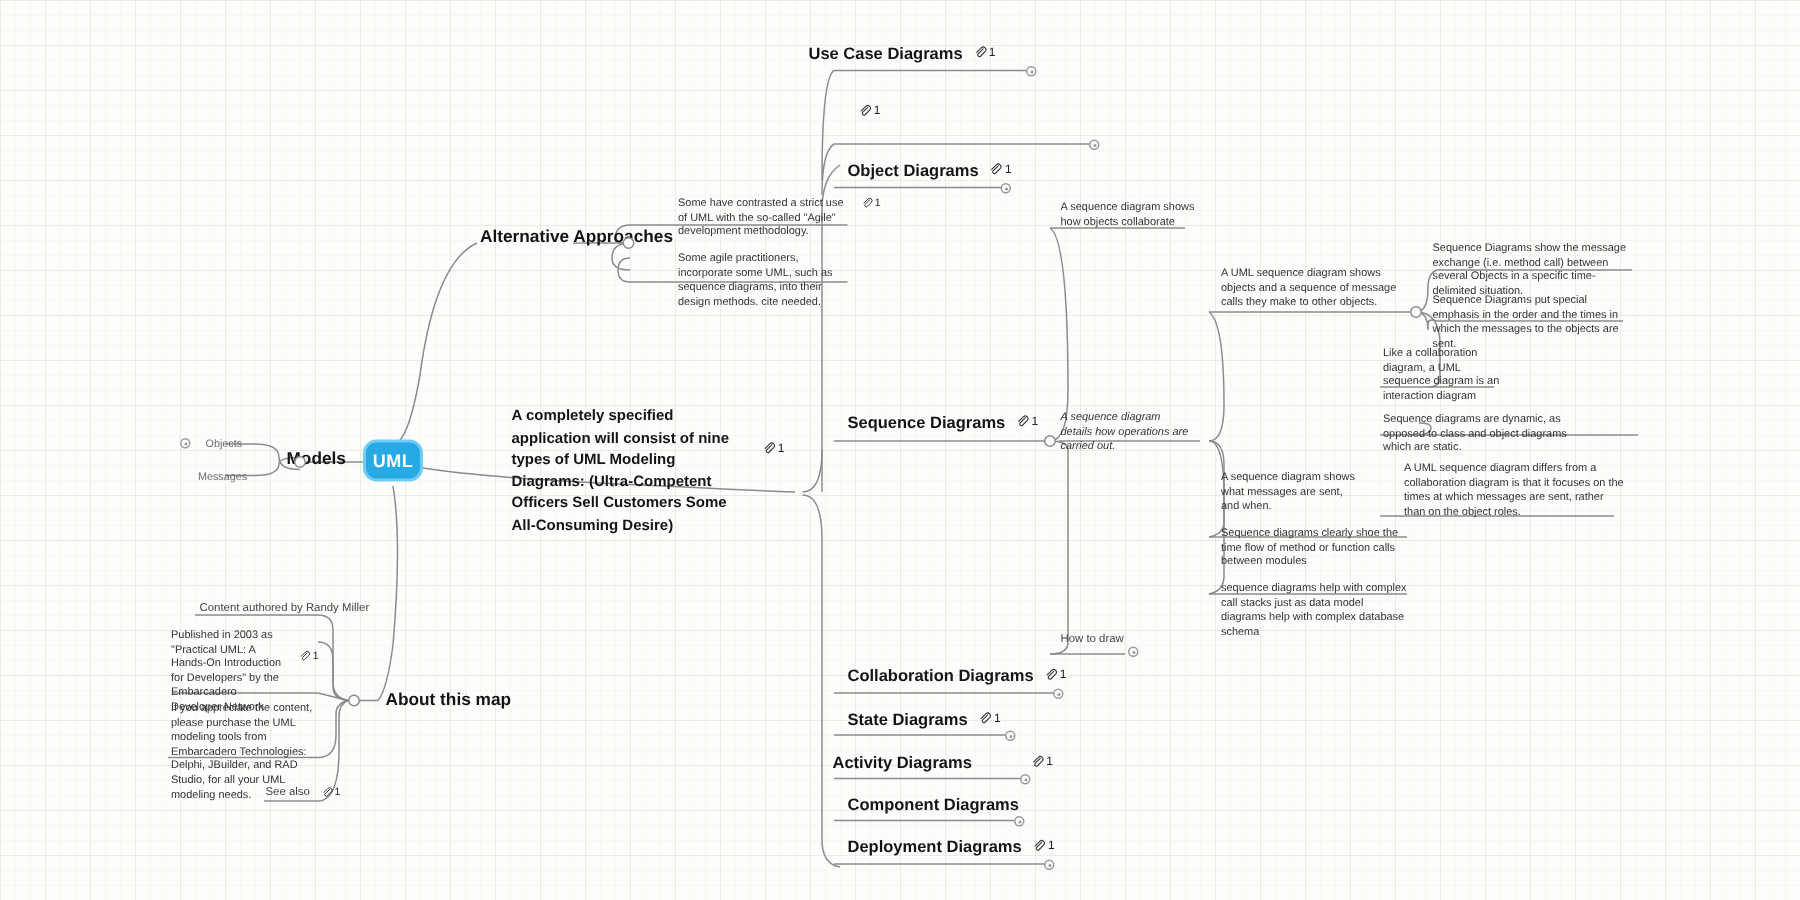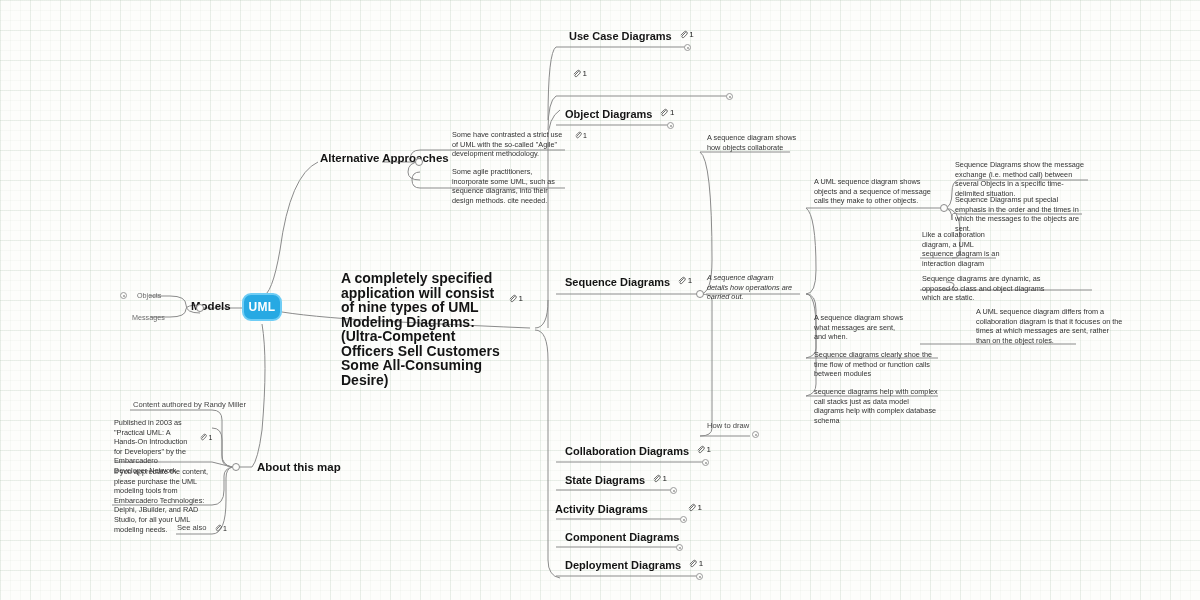--- a/index.html
+++ b/index.html
@@ -29,21 +29,21 @@
     background:#27a9e3;border:2px solid #6fcdf5;border-radius:9px;
     color:#ffffff;font-weight:bold;font-size:12px;
     display:flex;align-items:center;justify-content:center;
     letter-spacing:0.3px;
   }
 
   
   .main-label{font-weight:bold;font-size:11.5px;color:#141414;white-space:nowrap;}
 
   
-  .lead{font-weight:bold;font-size:14px;line-height:14.5px;color:#141414;}
+  .lead{font-weight:bold;font-size:10px;line-height:14.5px;color:#141414;}
 
   
   .sect{font-weight:bold;font-size:11px;line-height:14px;color:#141414;}
 
   
   .note{font-size:7.3px;line-height:9.6px;color:#333;}
 
   
   .muted{font-size:7.2px;color:#6a6a6a;white-space:nowrap;}
   .muted-b{font-size:7.6px;color:#444;white-space:nowrap;}
@@ -181,21 +181,21 @@
   <div class="node row" style="left:341px;top:271px;width:190px;">
     <span class="lead txt" style="width:160px;">A completely specified application will consist of nine types of UML Modeling Diagrams: (Ultra-Competent Officers Sell Customers Some All-Consuming Desire)</span>
     <span class="clip" style="margin-top:22px;">
       <svg width="9" height="9" viewBox="0 0 16 16">
         <path d="M11.5 4.5 L5.5 10.5 a2 2 0 0 0 2.8 2.8 L14 7.6 a3.2 3.2 0 0 0-4.5-4.5 L3.8 8.8" fill="none" stroke="#333" stroke-width="1.3" stroke-linecap="round"></path>
       </svg>
       <span class="cnt">1</span>
     </span>
   </div>
 
-  <div class="node row" style="left:569px;top:29px;">
+  <div class="node row" style="left:539px;top:29px;">
     <span class="sect txt">Use Case Diagrams</span>
     <span class="clip">
       <svg width="9" height="9" viewBox="0 0 16 16">
           <path d="M11.5 4.5 L5.5 10.5 a2 2 0 0 0 2.8 2.8 L14 7.6 a3.2 3.2 0 0 0-4.5-4.5 L3.8 8.8" fill="none" stroke="#333" stroke-width="1.3" stroke-linecap="round"></path>
         </svg>
       <span class="cnt">1</span>
     </span>
   </div>
   <div class="handle dot" style="left:684px;top:44px;"></div>
 
@@ -320,21 +320,21 @@
   </div>
 
   <div class="node" style="left:922px;top:230px;width:78px;">
     <span class="note txt">Like a collaboration diagram, a UML sequence diagram is an interaction diagram</span>
   </div>
 
   <div class="node" style="left:922px;top:274px;width:140px;">
     <span class="note txt">Sequence diagrams are dynamic, as opposed to class and object diagrams which are static.</span>
   </div>
 
-  <div class="node" style="left:976px;top:307px;width:148px;">
+  <div class="node" style="left:936px;top:307px;width:148px;">
     <span class="note txt">A UML sequence diagram differs from a collaboration diagram is that it focuses on the times at which messages are sent, rather than on the object roles.</span>
   </div>
 
   <div class="node main-label" style="left:257px;top:461px;">
     <span>About this map</span>
   </div>
   <div class="knot" style="left:232px;top:463px;"></div>
 
   <div class="node muted-b" style="left:133px;top:400px;">
     <span>Content authored by Randy Miller</span>

